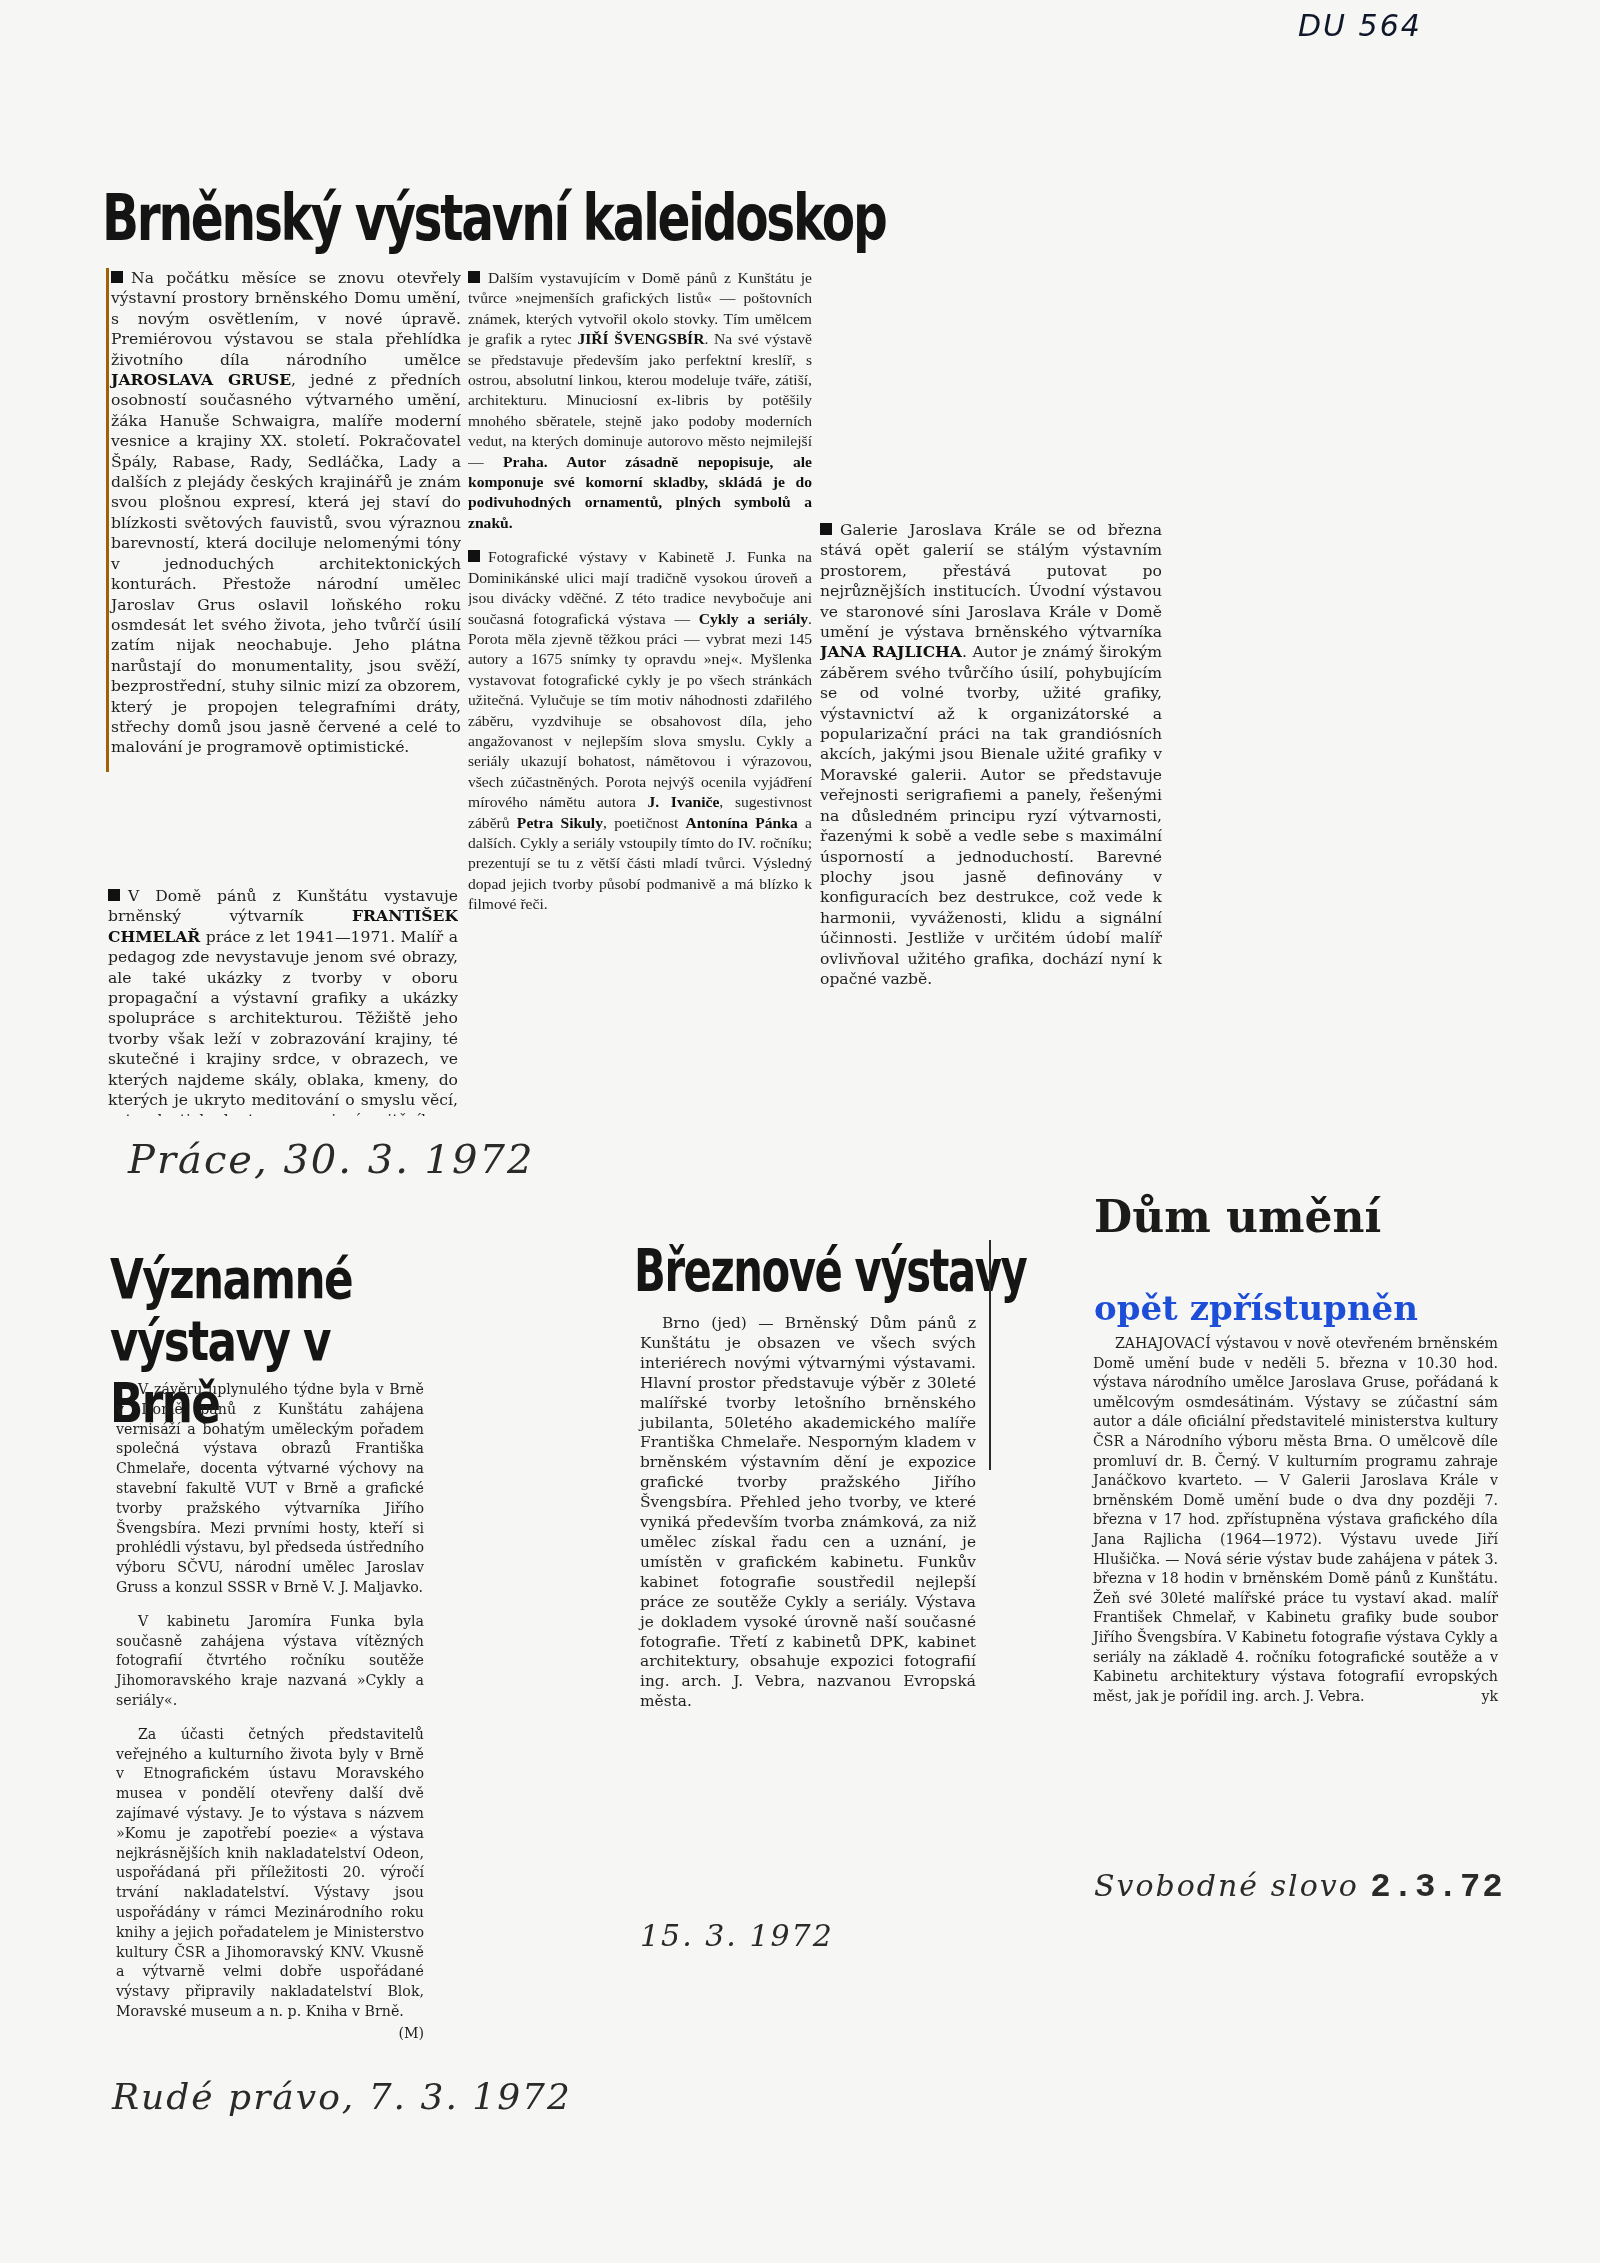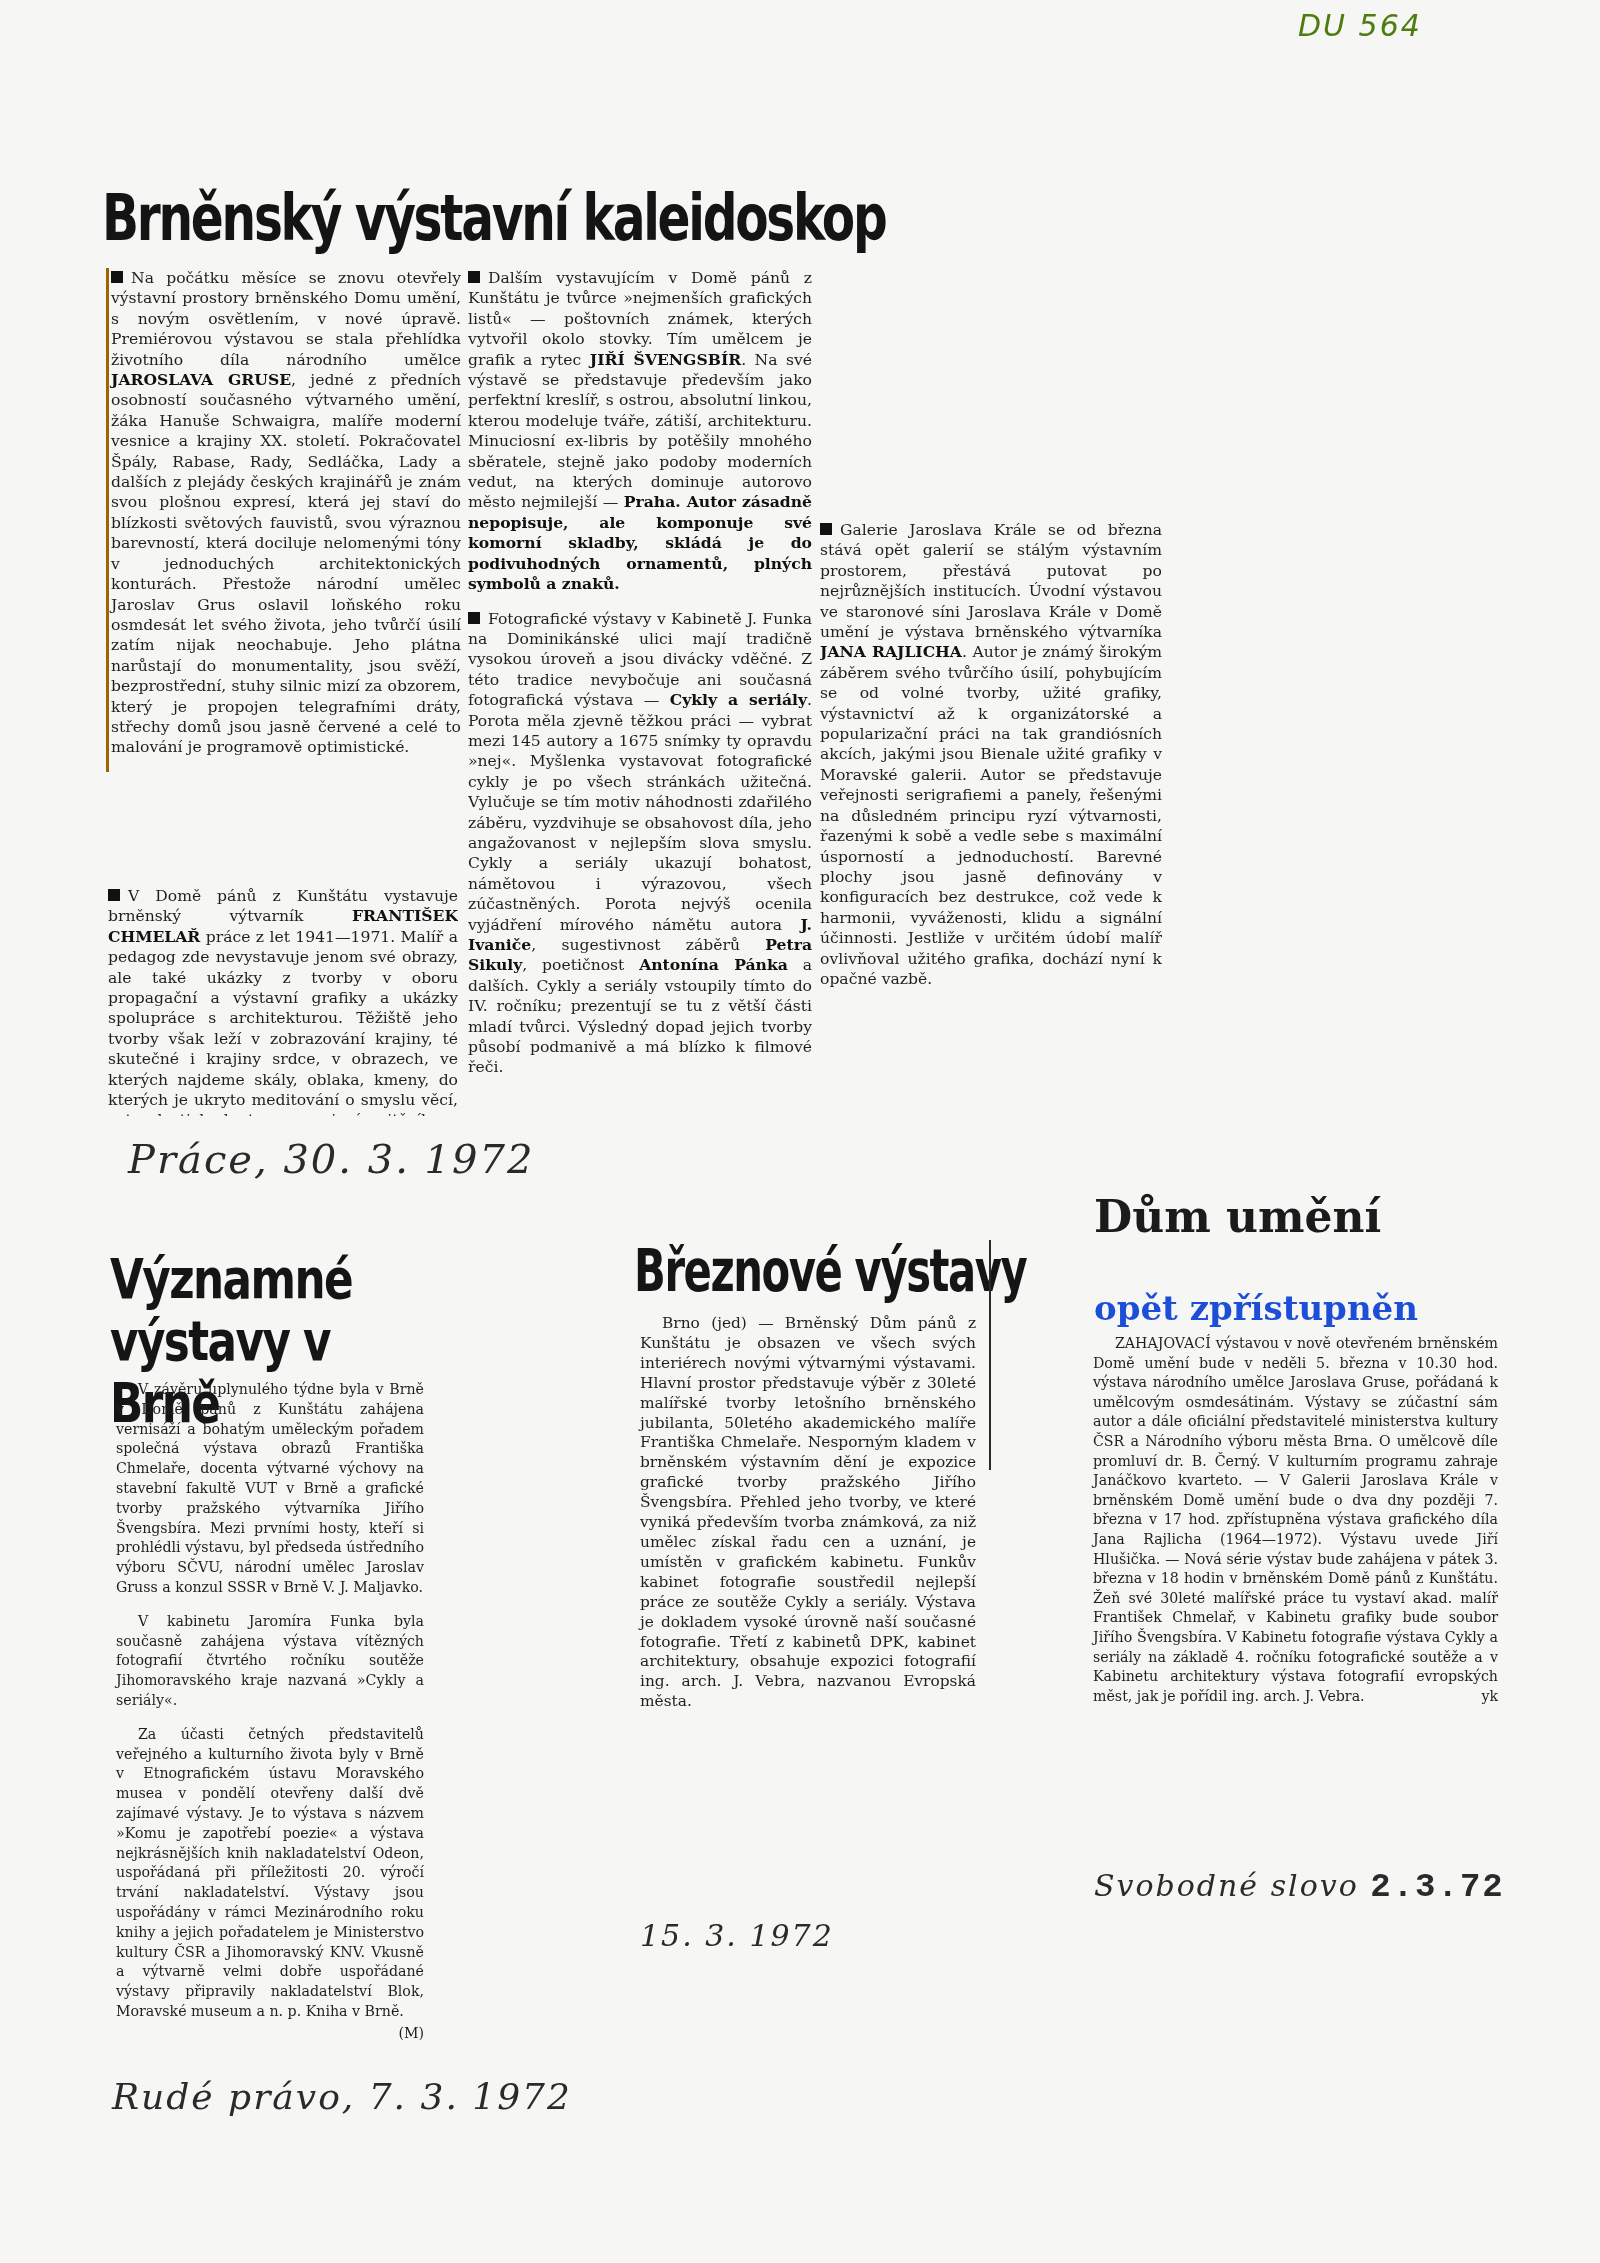--- a/index.html
+++ b/index.html
@@ -9,21 +9,21 @@
     font-family: "DejaVu Serif", serif;
     color: #1d1d1d;
   }
   .abs { position: absolute; }
   .hand {
     font-family: "DejaVu Serif", serif;
     font-style: italic;
     color: #2a2a2a;
     letter-spacing: 2px;
   }
-  .archive-code { left: 1298px; top: 8px; font-size: 30px; color: #4d7c0f; font-family: "DejaVu Sans", sans-serif; font-style: italic; }
+  .archive-code { left: 1298px; top: 8px; font-size: 30px; color: #0f172a; font-family: "DejaVu Sans", sans-serif; font-style: italic; }
 
   
   .headline1 {
     left: 102px; top: 178px; width: 705px; height: 80px;
     font-family: "DejaVu Sans", sans-serif; font-weight: bold;
     font-size: 64px; line-height: 80px; letter-spacing: -3px;
     transform: scaleX(0.76); transform-origin: left top;
     white-space: nowrap; color: #141414;
   }
   .col {
@@ -91,21 +91,21 @@
 <div class="abs headline1">Brněnský výstavní kaleidoskop</div>
 
 <div class="abs col col1">
   <p><span class="sq"></span><span>Na počátku měsíce se znovu otevřely výstavní prostory brněnského Domu umění, s novým osvětlením, v nové úpravě. Premiérovou výstavou se stala přehlídka životního díla národního umělce </span><b>JAROSLAVA GRUSE</b><span>, jedné z předních osobností současného výtvarného umění, žáka Hanuše Schwaigra, malíře moderní vesnice a krajiny XX. století. Pokračovatel Špály, Rabase, Rady, Sedláčka, Lady a dalších z plejády českých krajinářů je znám svou plošnou expresí, která jej staví do blízkosti světových fauvistů, svou výraznou barevností, která dociluje nelomenými tóny v jednoduchých architektonických konturách. Přestože národní umělec Jaroslav Grus oslavil loňského roku osmdesát let svého života, jeho tvůrčí úsilí zatím nijak neochabuje. Jeho plátna narůstají do monumentality, jsou svěží, bezprostřední, stuhy silnic mizí za obzorem, který je propojen telegrafními dráty, střechy domů jsou jasně červené a celé to malování je programově optimistické.</span></p>
 </div>
 
 <div class="abs col col1b" style="height:230px; overflow:hidden;">
   <p><span class="sq"></span><span>V Domě pánů z Kunštátu vystavuje brněnský výtvarník </span><b>FRANTIŠEK CHMELAŘ</b><span> práce z let 1941—1971. Malíř a pedagog zde nevystavuje jenom své obrazy, ale také ukázky z tvorby v oboru propagační a výstavní grafiky a ukázky spolupráce s architekturou. Těžiště jeho tvorby však leží v zobrazování krajiny, té skutečné i krajiny srdce, v obrazech, ve kterých najdeme skály, oblaka, kmeny, do kterých je ukryto meditování o smyslu věcí, o trvalosti hodnot, o propojení vnitřního a vnějšího světa. Bytostný smysl pro realitu proniká tyto kompozice, stejně jako smysl pro krásu hmoty v jejích nejrůznějších variacích a podobách.</span></p>
 </div>
 
-<div class="abs col col2" style="height:810px; overflow:hidden;">
+<div class="abs col col2" style="height:810px; overflow:hidden;font-family:Liberation Serif, serif;">
   <p><span class="sq"></span><span>Dalším vystavujícím v Domě pánů z Kunštátu je tvůrce »nejmenších grafických listů« — poštovních známek, kterých vytvořil okolo stovky. Tím umělcem je grafik a rytec </span><b>JIŘÍ ŠVENGSBÍR</b><span>. Na své výstavě se představuje především jako perfektní kreslíř, s ostrou, absolutní linkou, kterou modeluje tváře, zátiší, architekturu. Minuciosní ex-libris by potěšily mnohého sběratele, stejně jako podoby moderních vedut, na kterých dominuje autorovo město nejmilejší — </span><b>Praha. Autor zásadně nepopisuje, ale komponuje své komorní skladby, skládá je do podivuhodných ornamentů, plných symbolů a znaků.</b></p>
   <p><span class="sq"></span><span>Fotografické výstavy v Kabinetě J. Funka na Dominikánské ulici mají tradičně vysokou úroveň a jsou divácky vděčné. Z této tradice nevybočuje ani současná fotografická výstava — </span><b>Cykly a seriály</b><span>. Porota měla zjevně těžkou práci — vybrat mezi 145 autory a 1675 snímky ty opravdu »nej«. Myšlenka vystavovat fotografické cykly je po všech stránkách užitečná. Vylučuje se tím motiv náhodnosti zdařilého záběru, vyzdvihuje se obsahovost díla, jeho angažovanost v nejlepším slova smyslu. Cykly a seriály ukazují bohatost, námětovou i výrazovou, všech zúčastněných. Porota nejvýš ocenila vyjádření mírového námětu autora </span><b>J. Ivaniče</b><span>, sugestivnost záběrů </span><b>Petra Sikuly</b><span>, poetičnost </span><b>Antonína Pánka</b><span> a dalších. Cykly a seriály vstoupily tímto do IV. ročníku; prezentují se tu z větší části mladí tvůrci. Výsledný dopad jejich tvorby působí podmanivě a má blízko k filmové řeči.</span></p>
 </div>
 
 <div class="abs col col3" style="top:520px; height:560px; overflow:hidden;">
   <p><span class="sq"></span><span>Galerie Jaroslava Krále se od března stává opět galerií se stálým výstavním prostorem, přestává putovat po nejrůznějších institucích. Úvodní výstavou ve staronové síni Jaroslava Krále v Domě umění je výstava brněnského výtvarníka </span><b>JANA RAJLICHA</b><span>. Autor je známý širokým záběrem svého tvůrčího úsilí, pohybujícím se od volné tvorby, užité grafiky, výstavnictví až k organizátorské a popularizační práci na tak grandiósních akcích, jakými jsou Bienale užité grafiky v Moravské galerii. Autor se představuje veřejnosti serigrafiemi a panely, řešenými na důsledném principu ryzí výtvarnosti, řazenými k sobě a vedle sebe s maximální úsporností a jednoduchostí. Barevné plochy jsou jasně definovány v konfiguracích bez destrukce, což vede k harmonii, vyváženosti, klidu a signální účinnosti. Jestliže v určitém údobí malíř ovlivňoval užitého grafika, dochází nyní k opačné vazbě.</span></p>
 </div>
 
 <div class="abs hand src1">Práce, 30. 3. 1972</div>
 

